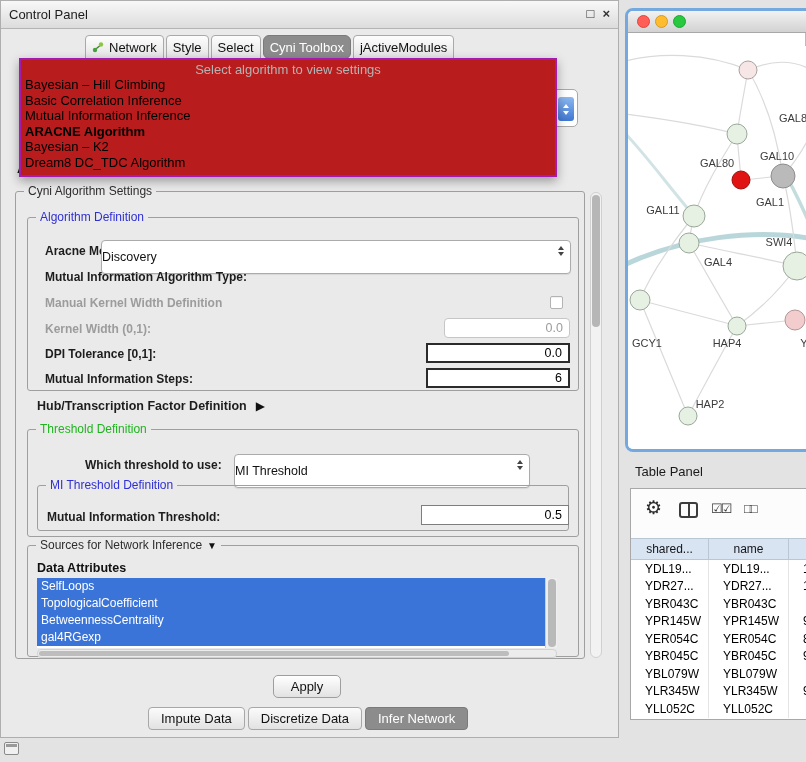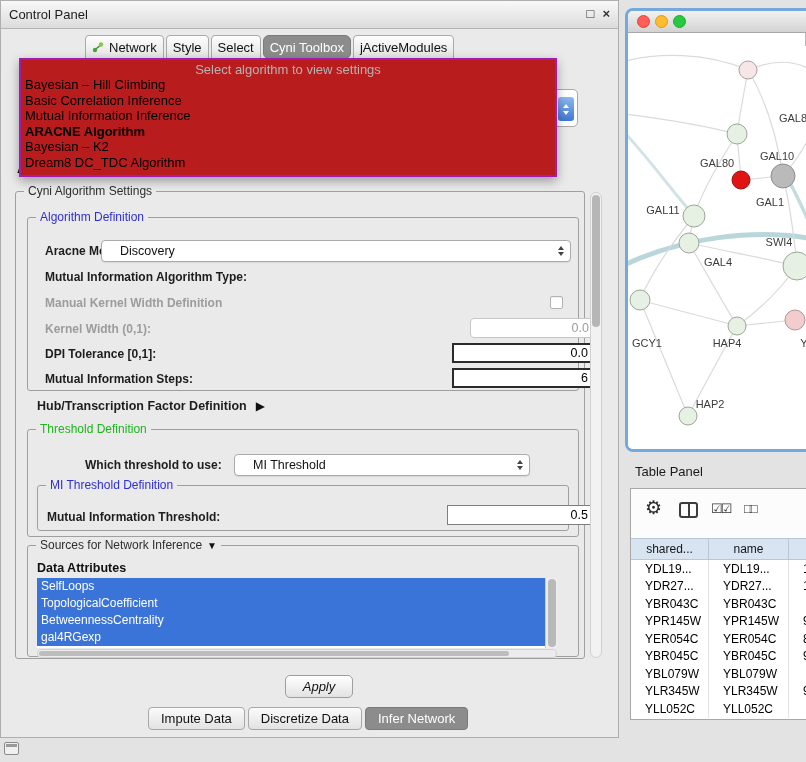--- a/index.html
+++ b/index.html
@@ -40,28 +40,28 @@
 
   #settings-group  { left:14px; top:190px; width:570px; height:468px; }
   #algdef-group    { left:26px; top:216px; width:552px; height:174px; }
   #threshold-group { left:26px; top:428px; width:552px; height:108px; }
   #mi-inner-group  { left:36px; top:484px; width:532px; height:46px; }
   #sources-group   { left:26px; top:544px; width:552px; height:112px; }
 
   .form-label { position:absolute; font-size:12px; font-weight:bold; color:#1d1d1d; white-space:nowrap; line-height:15px; }
   .form-label.disabled { color:#9c9c9c; }
 
-  .combo { position:absolute; height:22px; background:#fff; border:1px solid #ababab; border-radius:4px;
-           font-size:12.5px; color:#111; display:flex; align-items:center; padding-left:18px; box-shadow:0 1px 1px rgba(0,0,0,0.08); }
+  .combo { position:absolute; height:34px; background:#fff; border:1px solid #ababab; border-radius:4px;
+           font-size:12.5px; color:#111; display:flex; align-items:center; padding-left:0; box-shadow:0 1px 1px rgba(0,0,0,0.08); }
   .combo-arrows { position:absolute; right:6px; top:5px; display:flex; flex-direction:column; gap:2px; align-items:center; }
   .combo-arrows .tri-up   { border-bottom-color:#444; }
   .combo-arrows .tri-down { border-top-color:#444; }
 
   .field { position:absolute; height:20px; background:#fff; font-size:12.5px; display:flex; align-items:center;
-           justify-content:flex-end; padding-right:6px;margin-left:26px; }
+           justify-content:flex-end; padding-right:6px; }
   .field.soft   { border:1px solid #c6c6c6; border-radius:4px; color:#9c9c9c; }
   .field.strong { border:2px solid #2b2b2b; color:#000; }
   .field.medium { border:1px solid #7e7e7e; color:#000; }
 
   .checkbox { position:absolute; width:13px; height:13px; background:#fff; border:1px solid #b3b3b3; border-radius:2px;
               box-shadow:inset 0 1px 1px rgba(0,0,0,0.06); }
 
   .hub-row { position:absolute; left:36px; top:398px; display:flex; gap:9px; align-items:center; }
   .hub-text { font-size:12.5px; font-weight:bold; color:#1d1d1d; }
   .hub-arrow { font-size:12px; color:#111; line-height:12px; }
@@ -72,23 +72,23 @@
   .attr-item { height:17px; line-height:17px; background:#3b74d8; color:#fff; font-size:12px; padding-left:4px; width:508px;
                white-space:nowrap; overflow:hidden; }
   .attr-vscroll { position:absolute; right:0; top:0; width:12px; height:70px; background:#eeeeee; border-left:1px solid #cccccc; }
   .attr-vscroll .thumb { position:absolute; left:1.5px; top:1px; width:8px; height:68px; background:#b9b9b9; border-radius:4px; }
   .attr-hscroll { position:absolute; left:36px; top:648px; width:520px; height:9px; background:#ececec; border:1px solid #d2d2d2; border-radius:4px; }
   .attr-hscroll .thumb { position:absolute; left:1px; top:1px; width:470px; height:5px; background:#bdbdbd; border-radius:3px; }
 
   .settings-scrollbar { position:absolute; left:589px; top:191px; width:12px; height:466px; background:#f2f2f2; border:1px solid #d0d0d0; border-radius:6px; }
   .settings-scrollbar .thumb { position:absolute; left:1px; top:2px; width:8px; height:132px; background:#b6b6b6; border-radius:4px; }
 
-  .apply-btn { position:absolute; left:284px; top:674px; width:68px; height:23px; background:linear-gradient(#ffffff,#e2e2e2);
+  .apply-btn { position:absolute; left:272px; top:674px; width:68px; height:23px; background:linear-gradient(#ffffff,#e2e2e2);
                border:1px solid #9e9e9e; border-radius:5px; font-size:13px; color:#111;
-               display:flex; align-items:center; justify-content:center; font-family:inherit;font-style:italic; }
+               display:flex; align-items:center; justify-content:center; font-family:inherit; }
 
   .bottom-tabs { position:absolute; left:147px; top:706px; display:flex; gap:3px; }
   .btab { height:23px; padding:3px 12px; font-size:13px; color:#111; background:linear-gradient(#fbfbfb,#e2e2e2);
           border:1px solid #a7a7a7; border-radius:4px; display:flex; align-items:center; white-space:nowrap; }
   .btab.selected { background:#8c8c8c; color:#fff; border-color:#7a7a7a; }
 
   
   .network-window { position:absolute; left:625px; top:8px; width:195px; height:444px; border:3px solid #74a9df;
                     border-radius:8px 0 0 8px; background:#fff; overflow:hidden; }
   .nw-titlebar { position:relative; height:22px; background:linear-gradient(#f2f2f2,#d2d2d2); border-bottom:1px solid #a8a8a8; }

